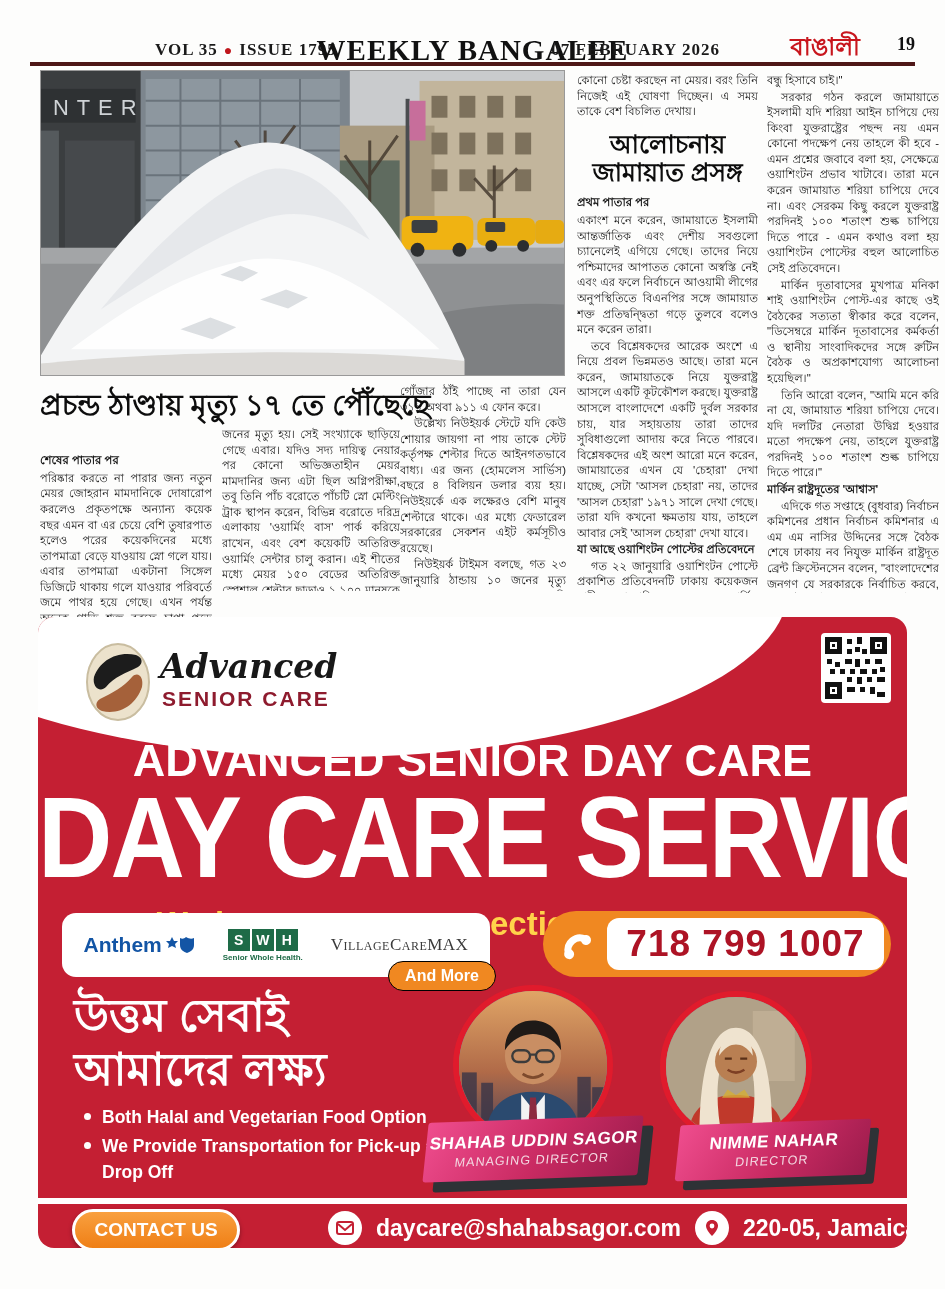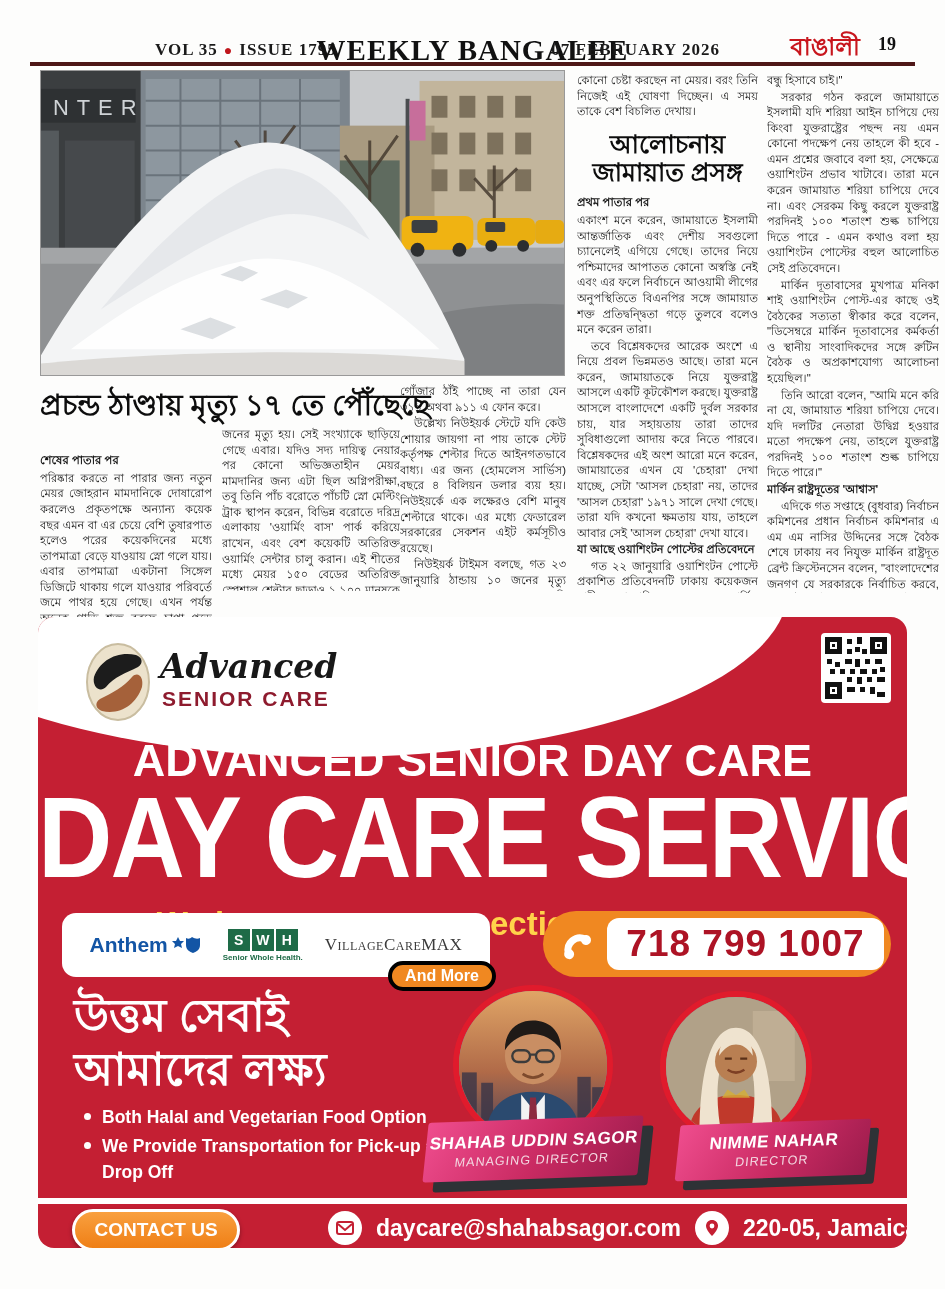--- a/index.html
+++ b/index.html
@@ -6,21 +6,21 @@
   body { background:#e8e6e2; font-family:"Liberation Sans", sans-serif; }
   .page { position:relative; width:945px; height:1289px; margin:0 auto; background:#fdfdfc; overflow:hidden; }
 
   
   .masthead { position:absolute; left:30px; top:34px; width:885px; height:30px; }
   .mh-left { position:absolute; left:125px; top:6px; font-family:"Liberation Serif", serif; font-weight:bold; font-size:17px; letter-spacing:1px; color:#1a1a1a; }
   .mh-left .dot { color:#c0161c; font-size:14px; padding:0 6px; }
   .mh-title { position:absolute; left:0; right:0; text-align:center; top:0; font-family:"Liberation Serif", serif; font-weight:bold; font-size:29px; letter-spacing:1px; color:#111; }
   .mh-date { position:absolute; right:195px; top:6px; font-family:"Liberation Serif", serif; font-weight:bold; font-size:17px; letter-spacing:1px; color:#1a1a1a; }
   .mh-logo { position:absolute; right:55px; top:-4px; width:70px; height:34px; color:#c8161d; font-weight:bold; font-size:24px; line-height:34px; text-align:right; font-family:"Liberation Serif", serif; }
-  .mh-page-num { position:absolute; right:19px; top:0; font-family:"Liberation Serif", serif; font-weight:bold; font-size:18px; color:#111; }
+  .mh-page-num { position:absolute; right:0; top:0; font-family:"Liberation Serif", serif; font-weight:bold; font-size:18px; color:#111; }
   .mh-rule { position:absolute; left:30px; top:62px; width:885px; height:4px; background:#4e1717; }
 
   
   .photo-wrap { position:absolute; left:40px; top:70px; width:525px; height:306px; border:1px solid #999; background:#cfd1d3; }
   .photo-wrap svg { display:block; width:100%; height:100%; }
 
   .bn { font-family:"Liberation Sans", sans-serif; }
   .headline1 { position:absolute; left:40px; top:382px; width:370px; font-size:29px; font-weight:bold; color:#0d0d0d; white-space:nowrap; }
   .contnote { font-weight:bold; font-size:11.5px; margin-bottom:2px; }
   .newscol { position:absolute; font-size:11.3px; line-height:1.38; color:#171717; text-align:justify; overflow:hidden; }
@@ -41,28 +41,28 @@
   .ad-logo-oval { position:absolute; left:0; top:2px; width:64px; height:78px; }
   .ad-logo-script { position:absolute; left:74px; top:6px; font-family:"DejaVu Serif", serif; font-style:italic; font-weight:bold; font-size:33px; color:#181818; }
   .ad-logo-caps { position:absolute; left:76px; top:46px; font-size:21px; font-weight:bold; letter-spacing:2px; color:#8e1b2e; }
   .qr { position:absolute; right:16px; top:16px; width:70px; height:70px; background:#fff; border-radius:4px; padding:4px; }
   .qr svg { display:block; width:100%; height:100%; }
 
   .ad-h1 { position:absolute; left:0; right:0; top:118px; text-align:center; color:#fff; font-weight:800; font-size:45px; letter-spacing:0px; white-space:nowrap; }
   .ad-h2 { position:absolute; left:0; right:0; top:155px; text-align:center; color:#fff; font-weight:800; font-size:103px; letter-spacing:-2px; white-space:nowrap; transform:scaleY(1.12); transform-origin:top; }
   .ad-tag { position:absolute; left:0; right:0; top:288px; text-align:center; color:#ffd24a; font-weight:800; font-size:33px; white-space:nowrap; }
 
-  .partner-box { position:absolute; left:24px; top:296px; width:428px; height:64px; background:#fff; border-radius:14px; display:flex; align-items:center; justify-content:center; gap:22px; }
+  .partner-box { position:absolute; left:24px; top:296px; width:428px; height:64px; background:#fff; border-radius:14px; display:flex; align-items:center; justify-content:center; gap:28px; }
   .anthem { display:flex; align-items:center; gap:3px; font-weight:800; font-size:21px; color:#1355a5; }
   .swh { display:flex; flex-direction:column; align-items:center; }
   .swh-tiles { display:flex; gap:2px; }
   .swh-tile { width:22px; height:22px; background:#1e6b47; color:#fff; font-weight:bold; font-size:14px; display:flex; align-items:center; justify-content:center; }
   .swh-sub { font-size:8px; font-weight:bold; color:#1e6b47; margin-top:2px; }
   .village { font-family:"Liberation Serif", serif; font-size:17px; color:#3b3b3b; font-variant:small-caps; letter-spacing:0.5px; }
-  .and-more { position:absolute; left:350px; top:344px; width:108px; height:30px; background:#f08821; border:4px solid #000000; border-radius:15px; color:#fff; font-weight:800; font-size:16px; display:flex; align-items:center; justify-content:center; }
+  .and-more { position:absolute; left:350px; top:344px; width:108px; height:30px; background:#f08821; border:1px solid #000000; border-radius:15px; color:#fff; font-weight:800; font-size:16px; display:flex; align-items:center; justify-content:center; }
 
   .phone-pill { position:absolute; left:505px; top:294px; width:348px; height:66px; background:#f08821; border-radius:33px; display:flex; align-items:center; }
   .phone-icon { width:64px; display:flex; align-items:center; justify-content:center; }
   .phone-box { flex:1; margin-right:7px; height:52px; background:#fff; border-radius:12px; display:flex; align-items:center; justify-content:center; color:#ad1325; font-weight:800; font-size:37px; letter-spacing:1px; }
 
   .slogan { position:absolute; left:36px; top:372px; width:390px; color:#fff; font-weight:800; font-size:45px; line-height:1.2; white-space:pre-line; }
   .bullets { position:absolute; left:46px; top:488px; width:400px; list-style:none; }
   .bullets li { position:relative; padding-left:18px; color:#fff; font-weight:bold; font-size:17.5px; line-height:1.45; margin-bottom:4px; }
   .bullets li::before { content:""; position:absolute; left:0; top:8px; width:7px; height:7px; border-radius:50%; background:#fff; }
 

